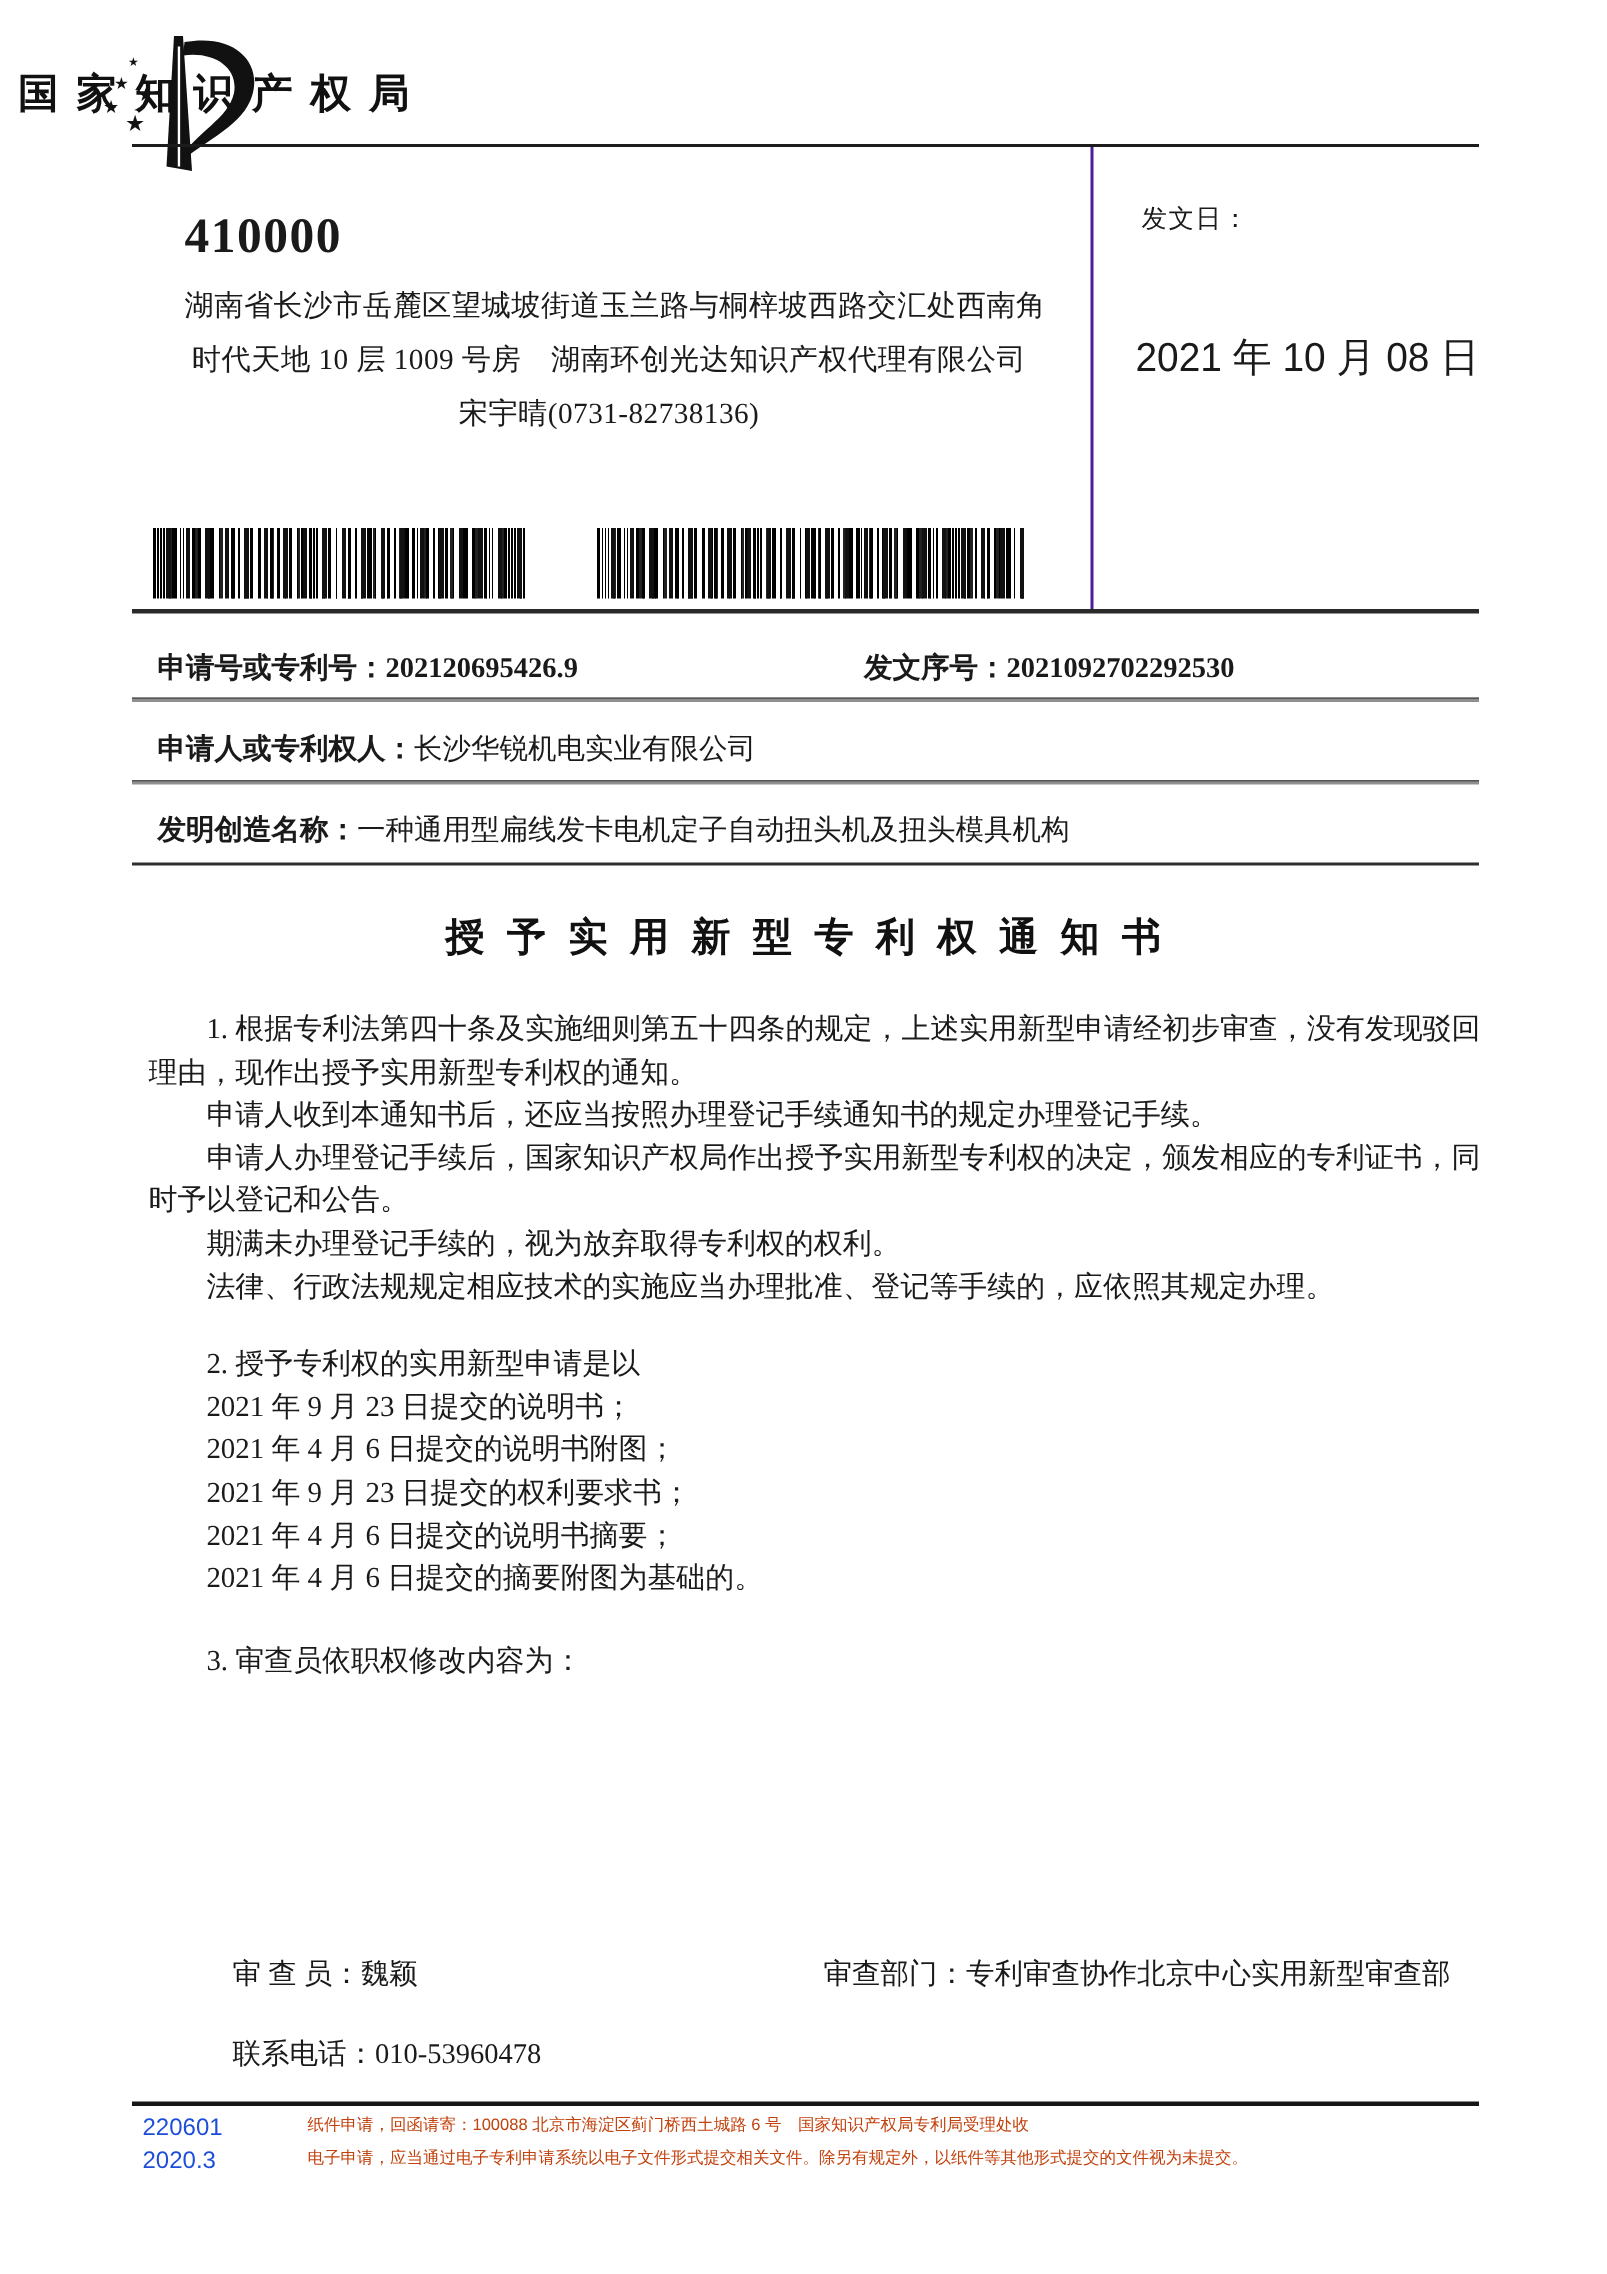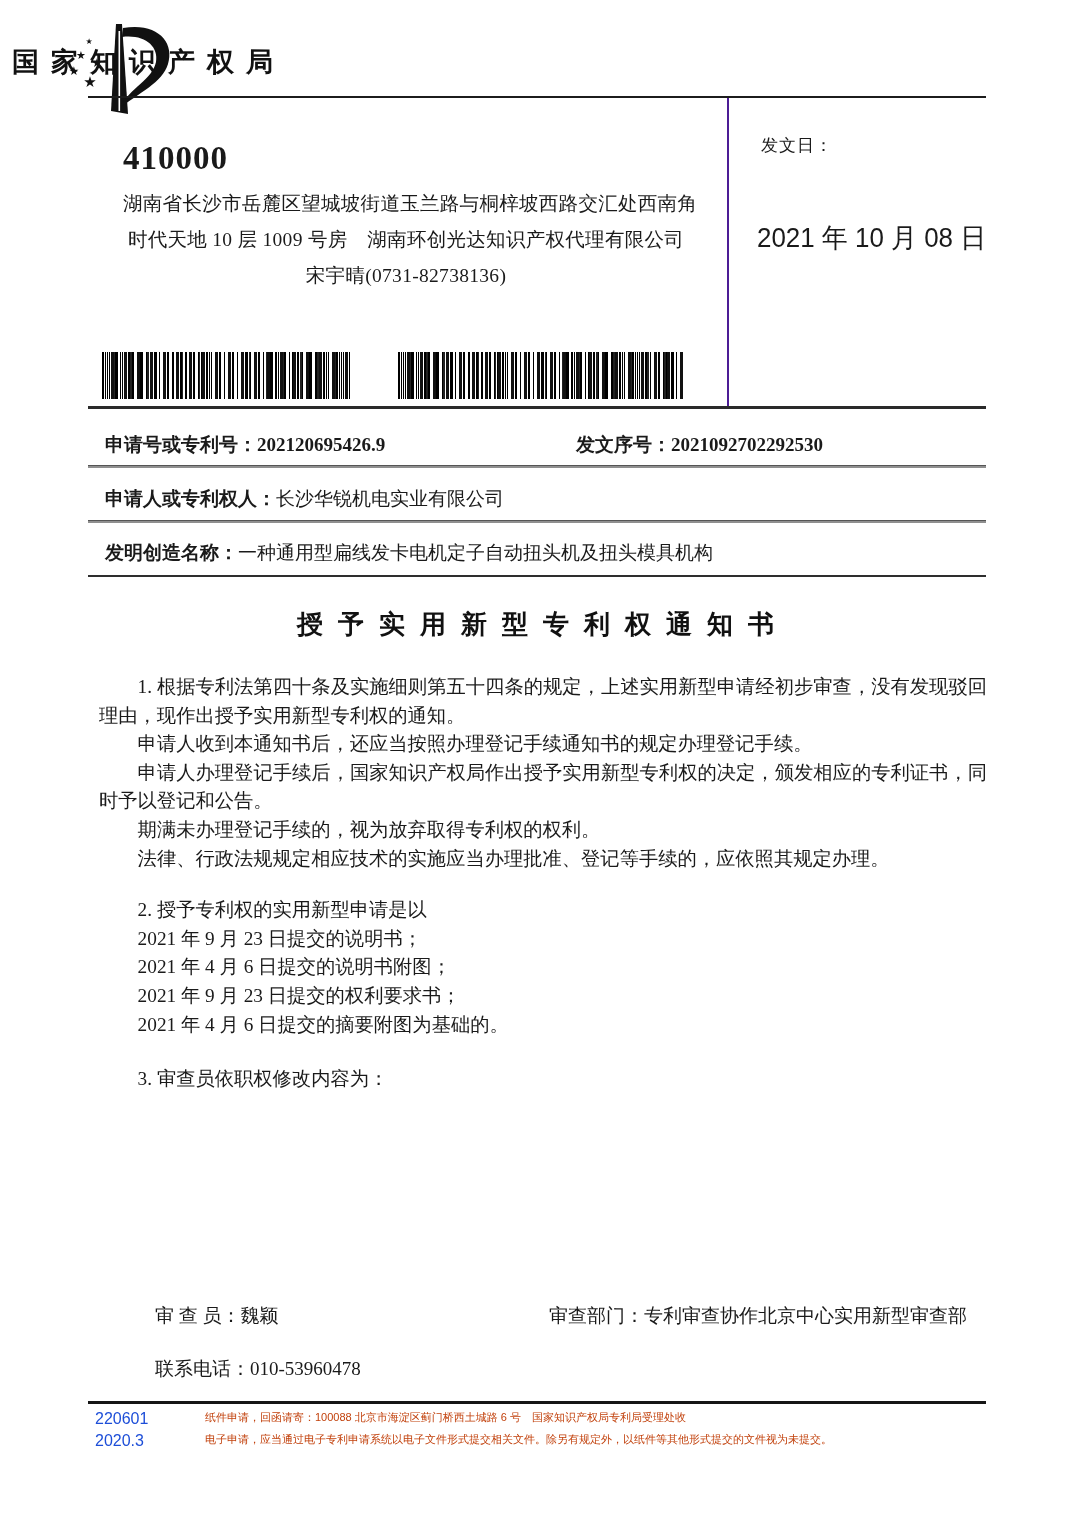--- a/index.html
+++ b/index.html
@@ -155,20 +155,21 @@
   <div class="body">
     <p>1. 根据专利法第四十条及实施细则第五十四条的规定，上述实用新型申请经初步审查，没有发现驳回理由，现作出授予实用新型专利权的通知。</p>
     <p>申请人收到本通知书后，还应当按照办理登记手续通知书的规定办理登记手续。</p>
     <p>申请人办理登记手续后，国家知识产权局作出授予实用新型专利权的决定，颁发相应的专利证书，同时予以登记和公告。</p>
     <p>期满未办理登记手续的，视为放弃取得专利权的权利。</p>
     <p>法律、行政法规规定相应技术的实施应当办理批准、登记等手续的，应依照其规定办理。</p>
     <p class="gap-s2">2. 授予专利权的实用新型申请是以</p>
     <p>2021 年 9 月 23 日提交的说明书；</p>
     <p>2021 年 4 月 6 日提交的说明书附图；</p>
     <p>2021 年 9 月 23 日提交的权利要求书；</p>
+    <p>2021 年 4 月 6 日提交的说明书摘要；</p>
     <p>2021 年 4 月 6 日提交的摘要附图为基础的。</p>
     <p class="gap-s3">3. 审查员依职权修改内容为：</p>
   </div>
 
   <div class="exam-left">
     <span>审 查 员：</span><span>魏颖</span>
   </div>
   <div class="exam-right">
     <span>审查部门：</span><span>专利审查协作北京中心实用新型审查部</span>
   </div>

